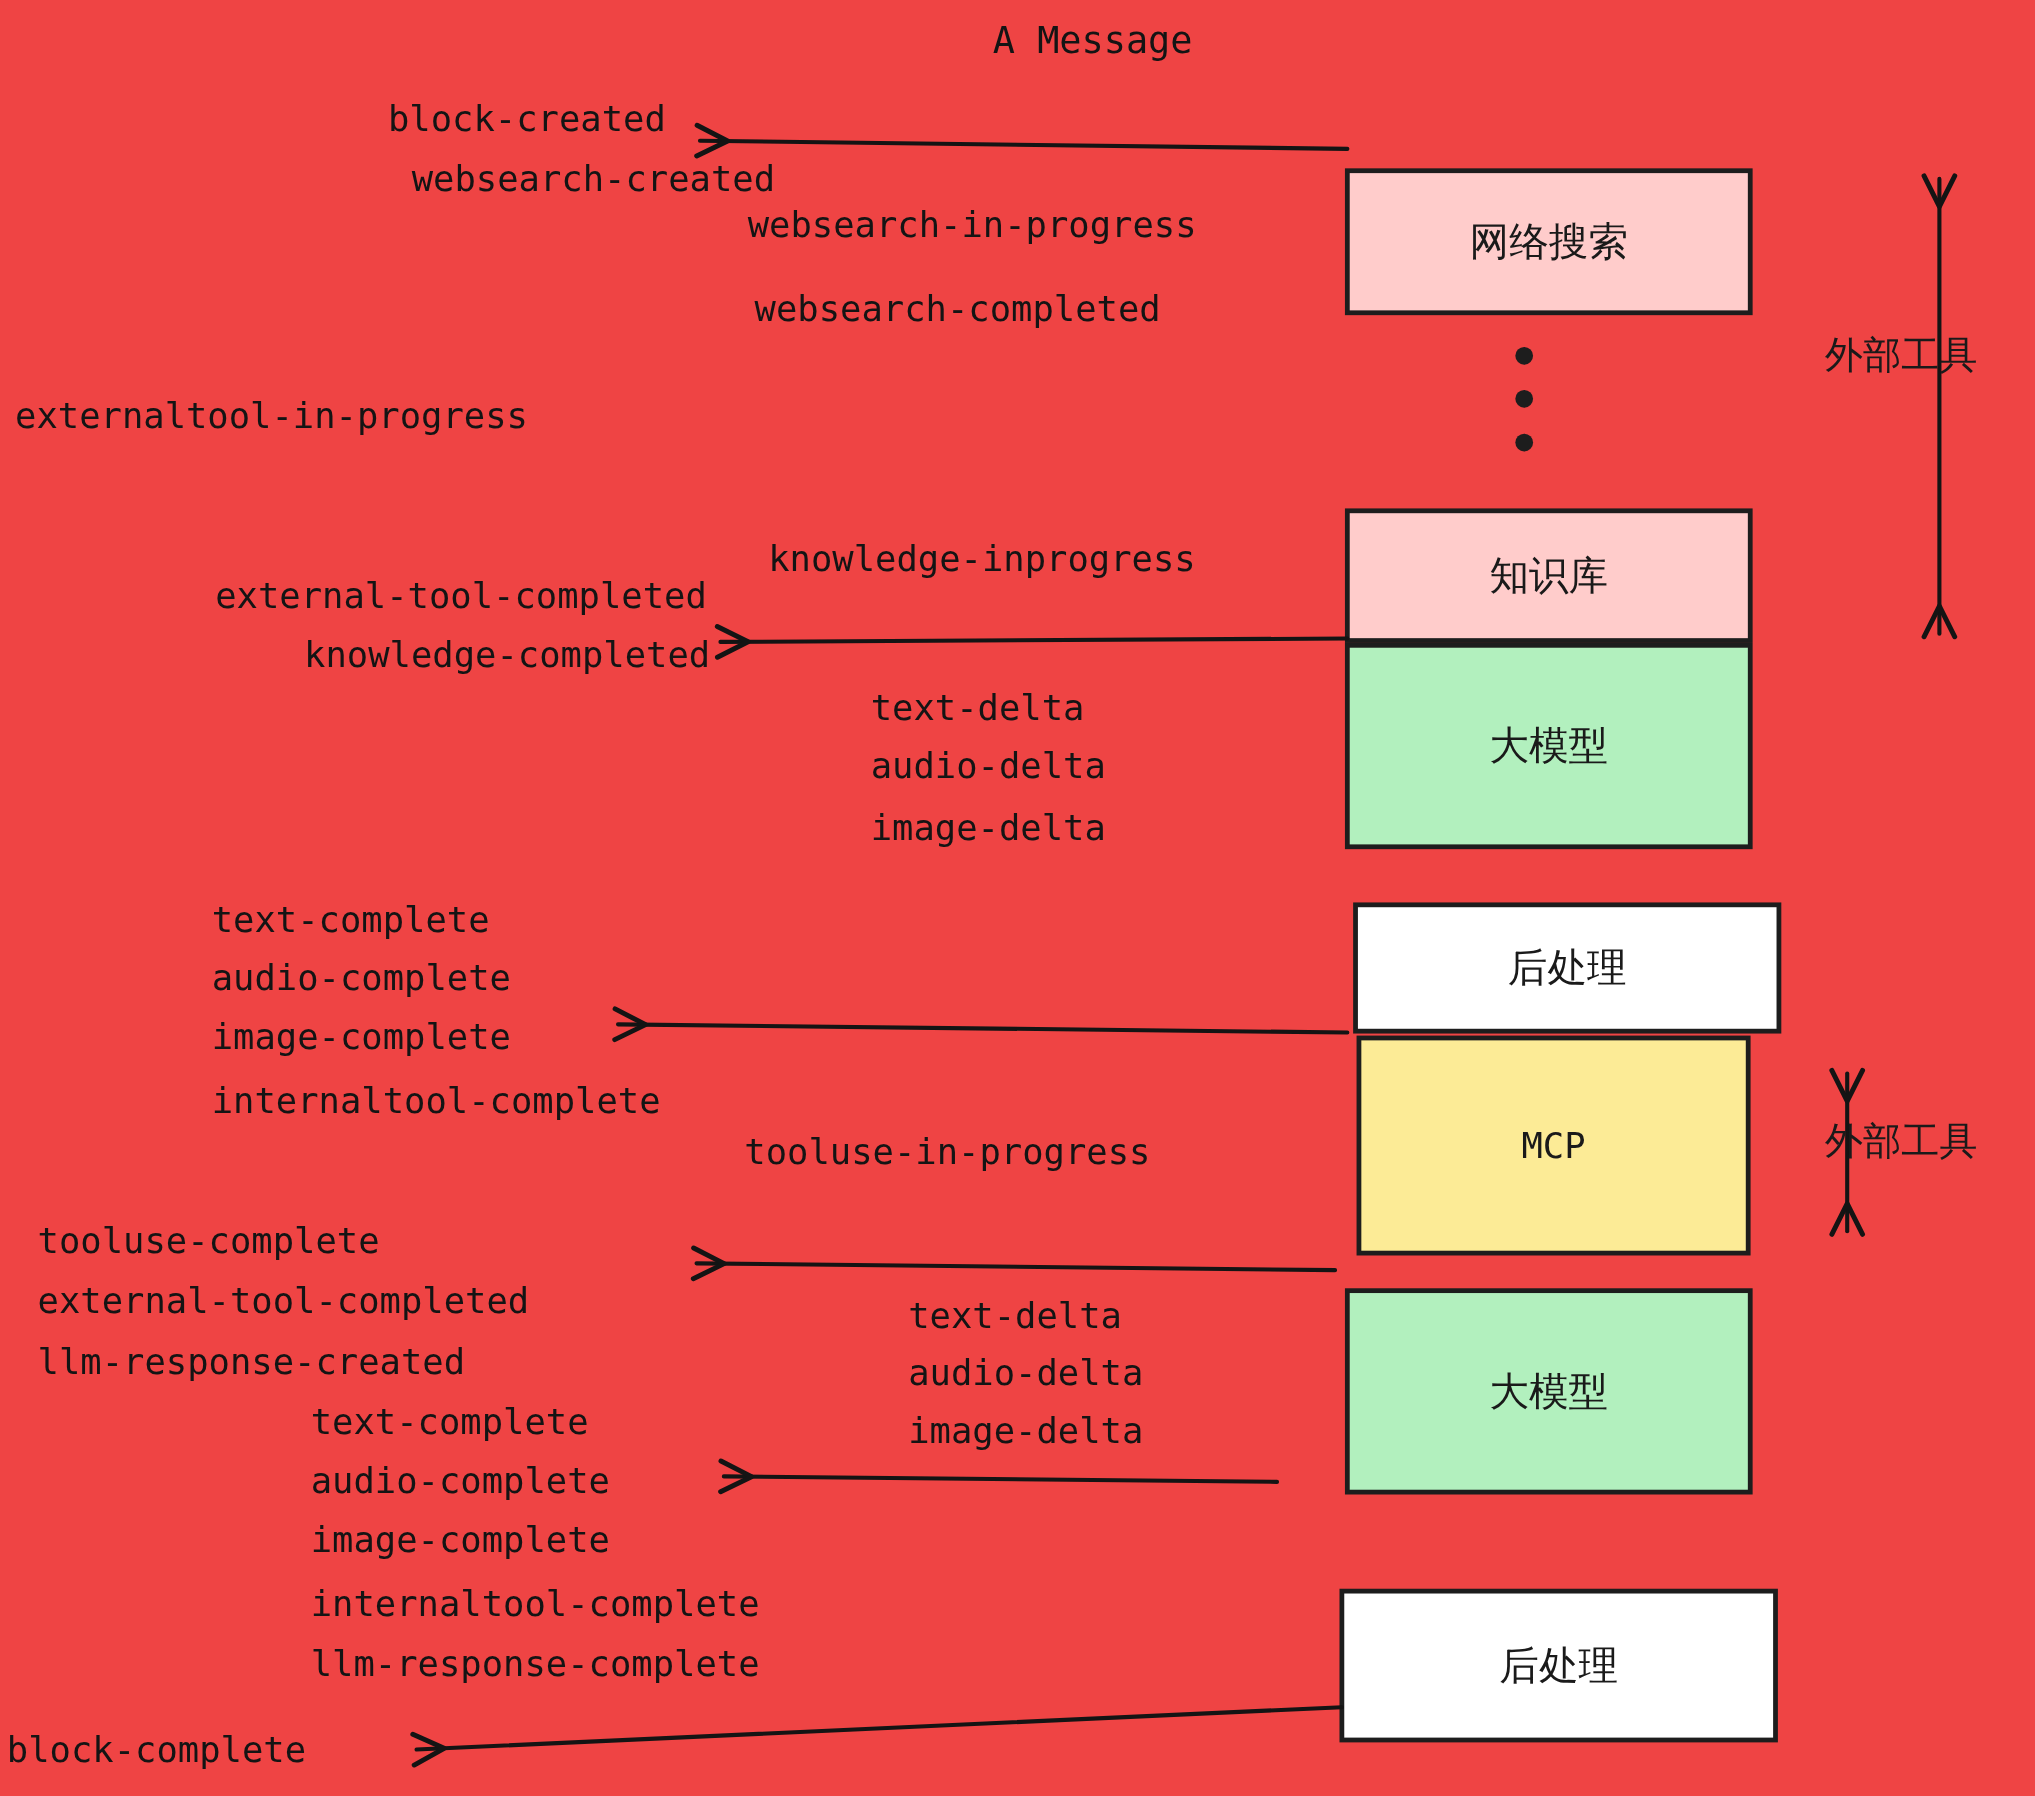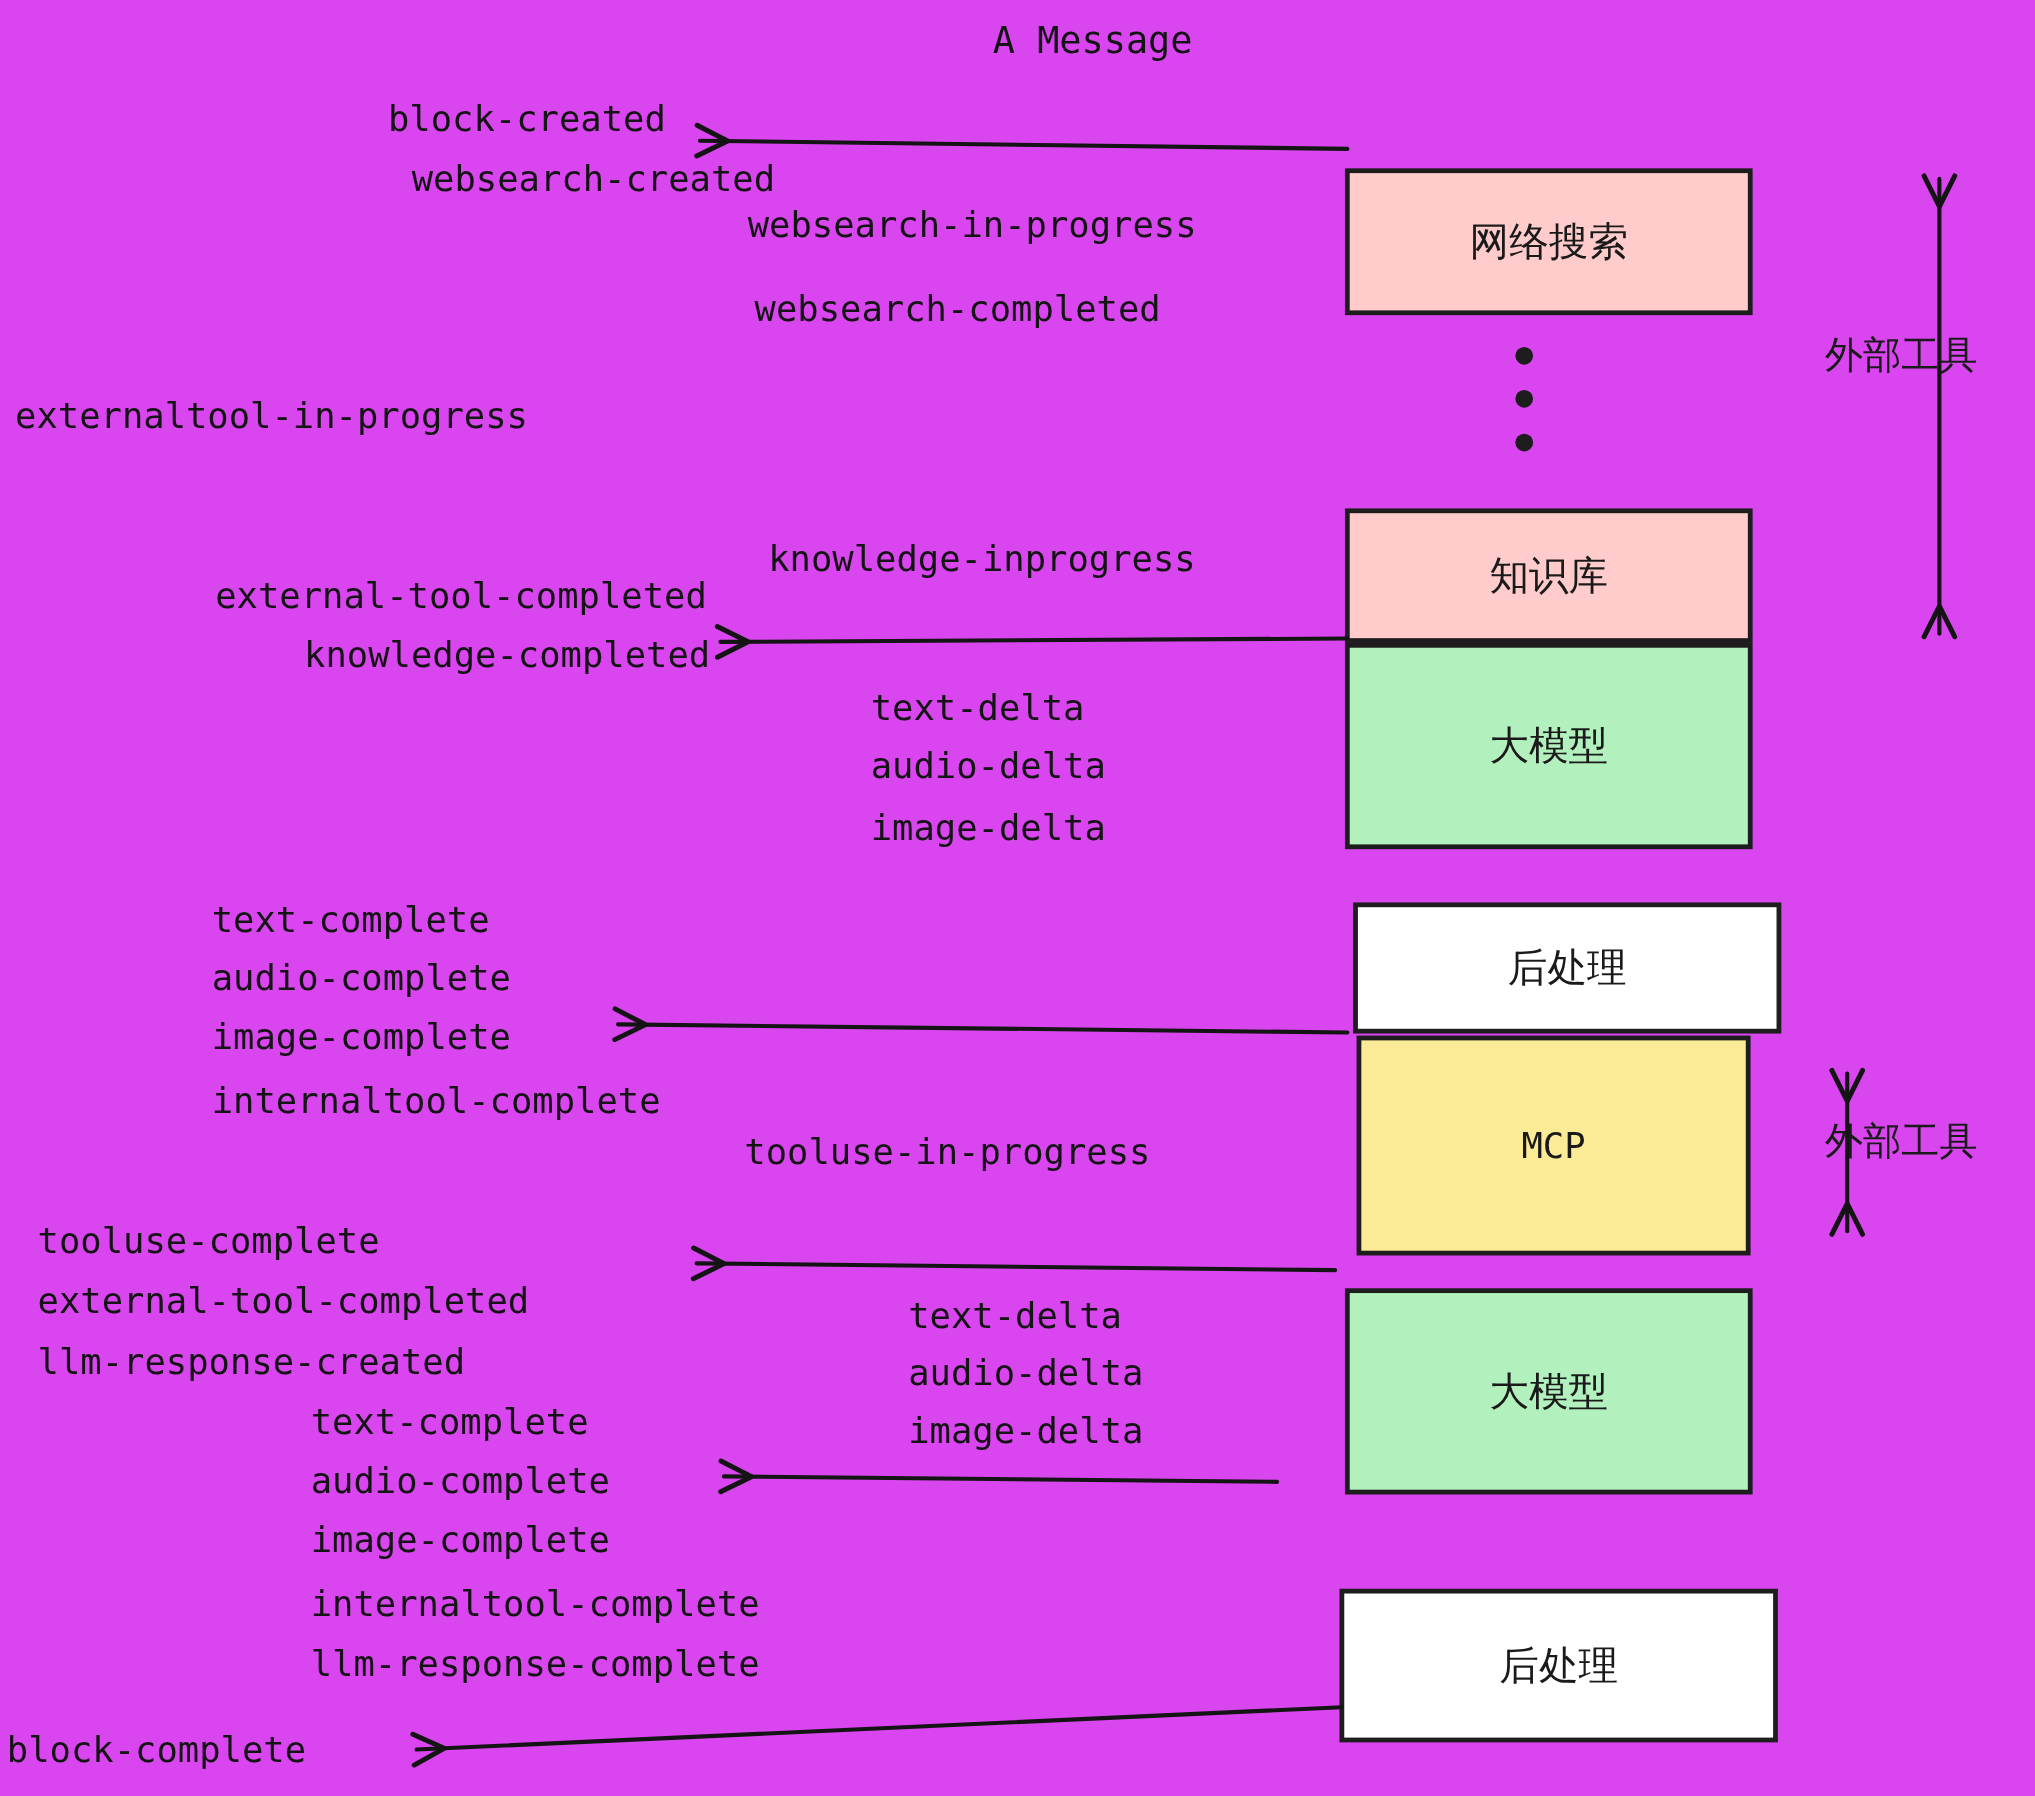--- a/index.html
+++ b/index.html
@@ -1,17 +1,17 @@
 <!DOCTYPE html>
 <html style="font-size:11px"><head>
 <meta charset="utf-8">
 <style>
   html,body{margin:0;padding:0;background:#ffffff;}
   body{width:2035px;height:1796px;font-family:"DejaVu Sans Mono",monospace;}
-  #stage{position:relative;width:2035px;height:1796px;overflow:hidden;background:#d946ef;}
+  #stage{position:relative;width:2035px;height:1796px;overflow:hidden;background:#ef4444;}
   svg#diagram{position:absolute;left:0;top:0;width:2035px;height:1796px;}
 
   .evt{font-family:"DejaVu Sans Mono","Liberation Mono",monospace;font-size:52px;fill:#141414;
        dominant-baseline:middle;}
   .evt-r{text-anchor:end;}
   .evt-l{text-anchor:start;}
   .title{font-family:"DejaVu Sans Mono","Liberation Mono",monospace;font-size:54px;fill:#141414;
          text-anchor:middle;dominant-baseline:middle;}
   .boxlabel{font-family:"DejaVu Sans","Liberation Sans",sans-serif;font-size:58px;fill:#1a1a1a;
             text-anchor:middle;dominant-baseline:middle;}

